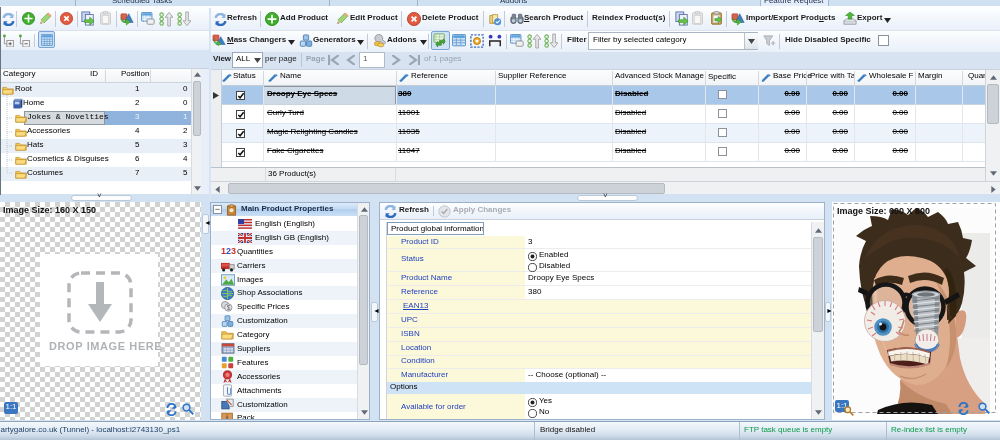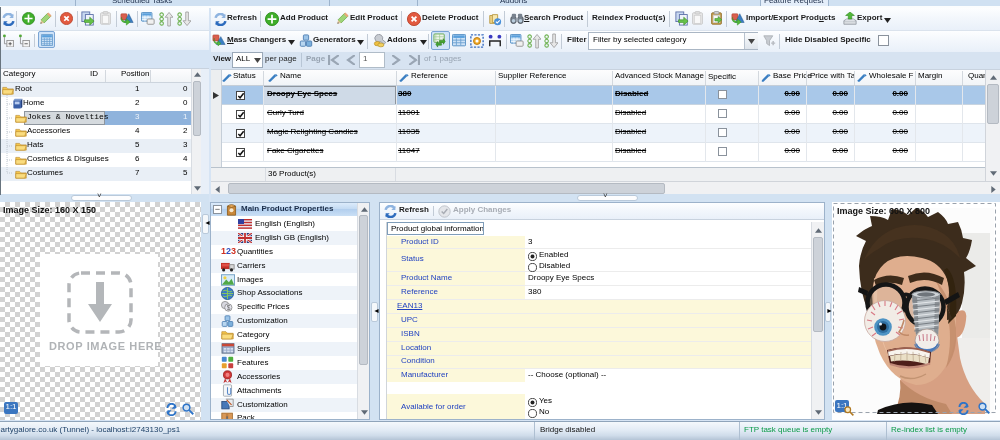--- a/index.html
+++ b/index.html
@@ -806,41 +806,44 @@
     <div class="abs" style="left:0;top:91px;width:426px;height:1px;background:#ececec;"></div>
     <div class="abs" style="left:0;top:105px;width:426px;height:1px;background:#ececec;"></div>
     <div class="abs" style="left:0;top:119px;width:426px;height:1px;background:#ececec;"></div>
     <div class="abs" style="left:0;top:133px;width:426px;height:1px;background:#ececec;"></div>
     <div class="abs" style="left:0;top:146px;width:426px;height:1px;background:#ececec;"></div>
 
     <span class="abs" style="left:14px;top:15px;color:#1e3fc0;">Product ID</span>
     <span class="abs" style="left:14px;top:32px;color:#1e3fc0;">Status</span>
     <span class="abs" style="left:14px;top:51px;color:#1e3fc0;">Product Name</span>
     <span class="abs" style="left:14px;top:65px;color:#1e3fc0;">Reference</span>
-    <span class="abs" style="left:10px;top:79px;color:#1e3fc0;text-decoration:underline;">EAN13</span>
+    <span class="abs" style="left:16px;top:79px;color:#1e3fc0;text-decoration:underline;">EAN13</span>
     <span class="abs" style="left:14px;top:93px;color:#1e3fc0;">UPC</span>
     <span class="abs" style="left:14px;top:107px;color:#1e3fc0;">ISBN</span>
     <span class="abs" style="left:14px;top:121px;color:#1e3fc0;">Location</span>
     <span class="abs" style="left:14px;top:134px;color:#1e3fc0;">Condition</span>
     <span class="abs" style="left:14px;top:148px;color:#1e3fc0;">Manufacturer</span>
 
     <span class="abs" style="left:141px;top:15px;">3</span>
     <span class="abs" style="left:152px;top:28px;">Enabled</span>
     <span class="abs" style="left:152px;top:39px;">Disabled</span>
     <svg class="abs" style="left:141px;top:30px" width="9" height="9" viewBox="0 0 10 10">
           <circle cx="5" cy="5" r="4.5" fill="#fff" stroke="#333"></circle>
           <circle cx="5" cy="5" r="2.2" fill="#222"></circle>
         </svg>
     <svg class="abs" style="left:141px;top:41px" width="9" height="9" viewBox="0 0 10 10">
           <circle cx="5" cy="5" r="4.5" fill="#fff" stroke="#333"></circle>
         </svg>
     <span class="abs" style="left:141px;top:51px;">Droopy Eye Specs</span>
     <span class="abs" style="left:141px;top:65px;">380</span>
     <span class="abs" style="left:141px;top:148px;">-- Choose (optional) --</span>
 
+    <div class="abs" style="left:0;top:160px;width:426px;height:12px;background:#cfe3f7;">
+          <span class="abs" style="left:3px;top:0px;">Options</span>
+        </div>
     <div class="abs" style="left:0;top:172px;width:138px;height:27px;background:#fcf8da;"></div>
     <span class="abs" style="left:14px;top:180px;color:#1e3fc0;">Available for order</span>
     <svg class="abs" style="left:141px;top:176px" width="9" height="9" viewBox="0 0 10 10">
           <circle cx="5" cy="5" r="4.5" fill="#fff" stroke="#333"></circle>
           <circle cx="5" cy="5" r="2.2" fill="#222"></circle>
         </svg>
     <span class="abs" style="left:152px;top:174px;">Yes</span>
     <svg class="abs" style="left:141px;top:187px" width="9" height="9" viewBox="0 0 10 10">
           <circle cx="5" cy="5" r="4.5" fill="#fff" stroke="#333"></circle>
         </svg>

